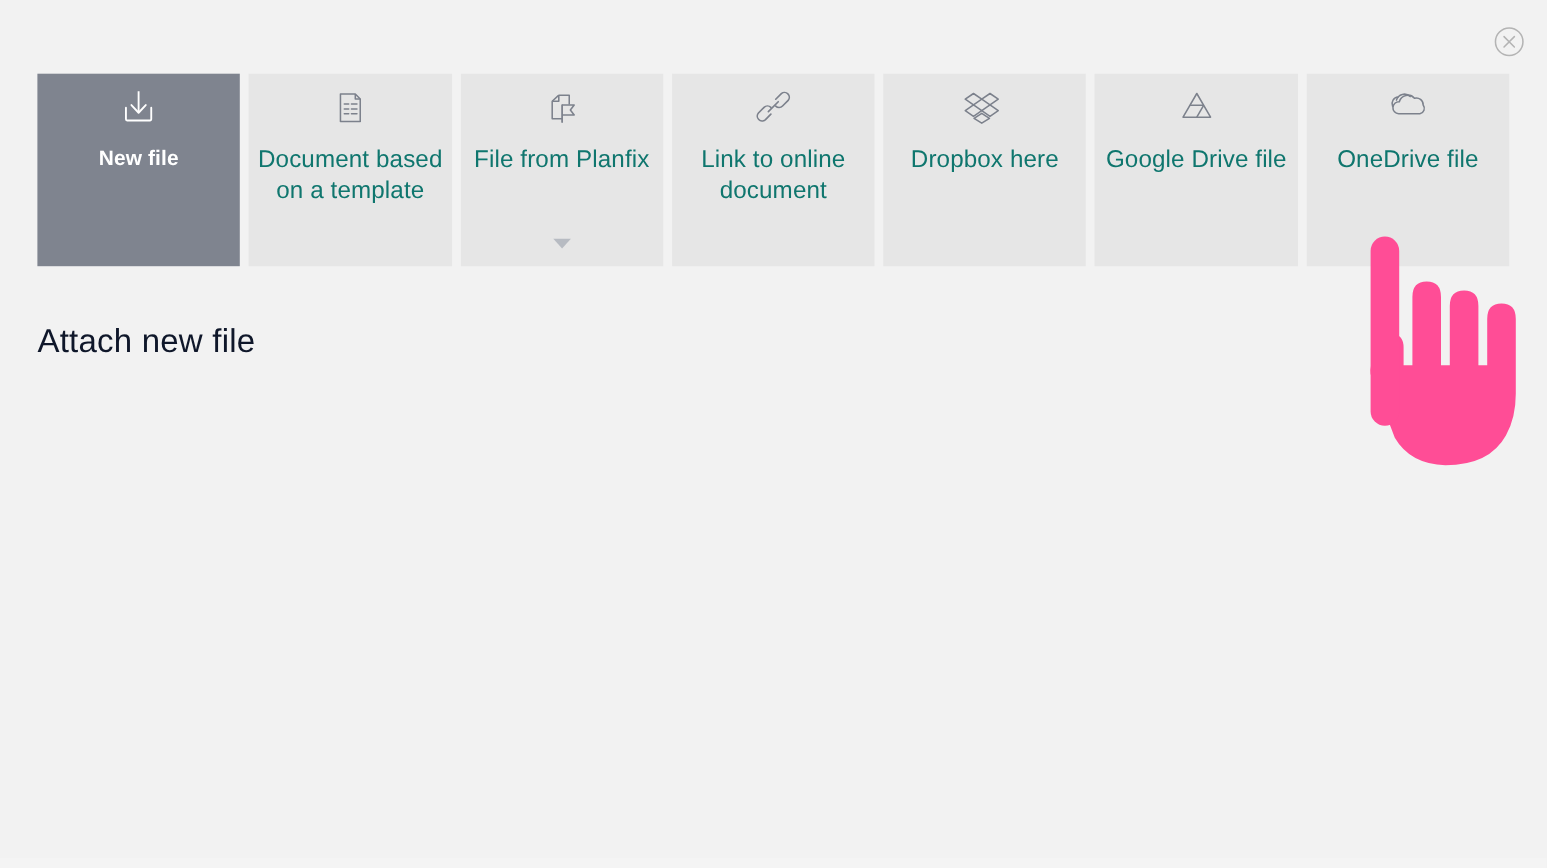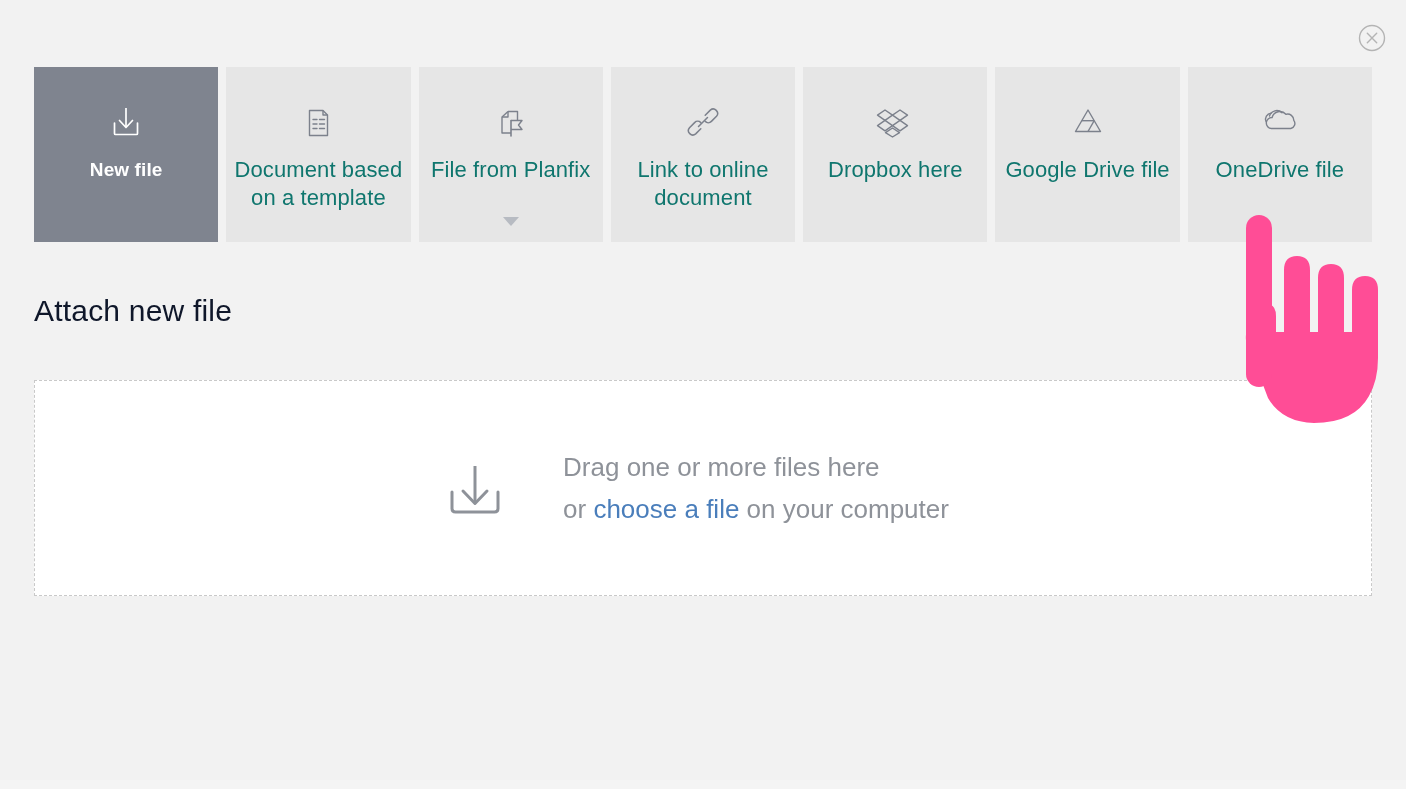--- a/index.html
+++ b/index.html
@@ -42,21 +42,21 @@
     display: flex;
     gap: 8px;
   }
   .tab {
     flex: 1 1 0;
     background: #e6e6e6;
     display: flex;
     flex-direction: column;
     align-items: center;
     justify-content: flex-start;
-    padding-top: 31px;
+    padding-top: 6px;
     box-sizing: border-box;
     cursor: pointer;
     position: relative;
   }
   .tab.active {
     background: #7f848f;
   }
   .tab-icon {
     height: 48px;
     display: flex;
@@ -256,35 +256,20 @@
             <path d="M14.5 26.5 a5.5 5.5 0 0 1 0.6 -11 a8 8 0 0 1 13.8 -3.2 a6.2 6.2 0 0 1 7.9 6.1 a5.1 5.1 0 0 1 -3 8.1 Z"></path>
           </g>
         </svg>
       </div>
       <div class="tab-label">OneDrive file</div>
     </div>
   </div>
 
   <div class="page-title">Attach new file</div>
 
-  <div class="dropzone">
-    <div class="dz-inner">
-      <div class="dz-icon">
-        <svg width="76" height="76" viewBox="0 0 76 76">
-          <path d="M38 16 L38 52" fill="none" stroke="#8e9299" stroke-width="3"></path>
-          <path d="M26 41 L38 53.5 L50 41" fill="none" stroke="#8e9299" stroke-width="3" stroke-linecap="round" stroke-linejoin="round"></path>
-          <path d="M15 42 L15 58.5 Q15 62 18.5 62 L57.5 62 Q61 62 61 58.5 L61 42" fill="none" stroke="#8e9299" stroke-width="3" stroke-linecap="round" stroke-linejoin="round"></path>
-        </svg>
-      </div>
-      <div class="dz-text">
-        <div>Drag one or more files here</div>
-        <div><span>or </span><span class="dz-link">choose a file</span><span> on your computer</span></div>
-      </div>
-    </div>
-  </div>
 
   <div class="hand-cursor">
     <svg width="156" height="212" viewBox="0 0 156 212">
       <g fill="#ff4d96">
 
         <path d="M34 92 Q12 112 14 128 L36 186 Q50 210 82 211 Q122 211 137 184 Q146 168 146 146 L146 78 Q146 64 133 64 Q120 64 120 78 L120 120 L112 120 L112 66 Q112 52 99 52 Q86 52 86 66 L86 120 L78 120 L78 58 Q78 44 65 44 Q52 44 52 58 L52 120 L44 120 L44 104 Q44 92 34 92 Z"></path>
 
         <rect x="14" y="3" width="26" height="172" rx="13"></rect>
       </g>
     </svg>

